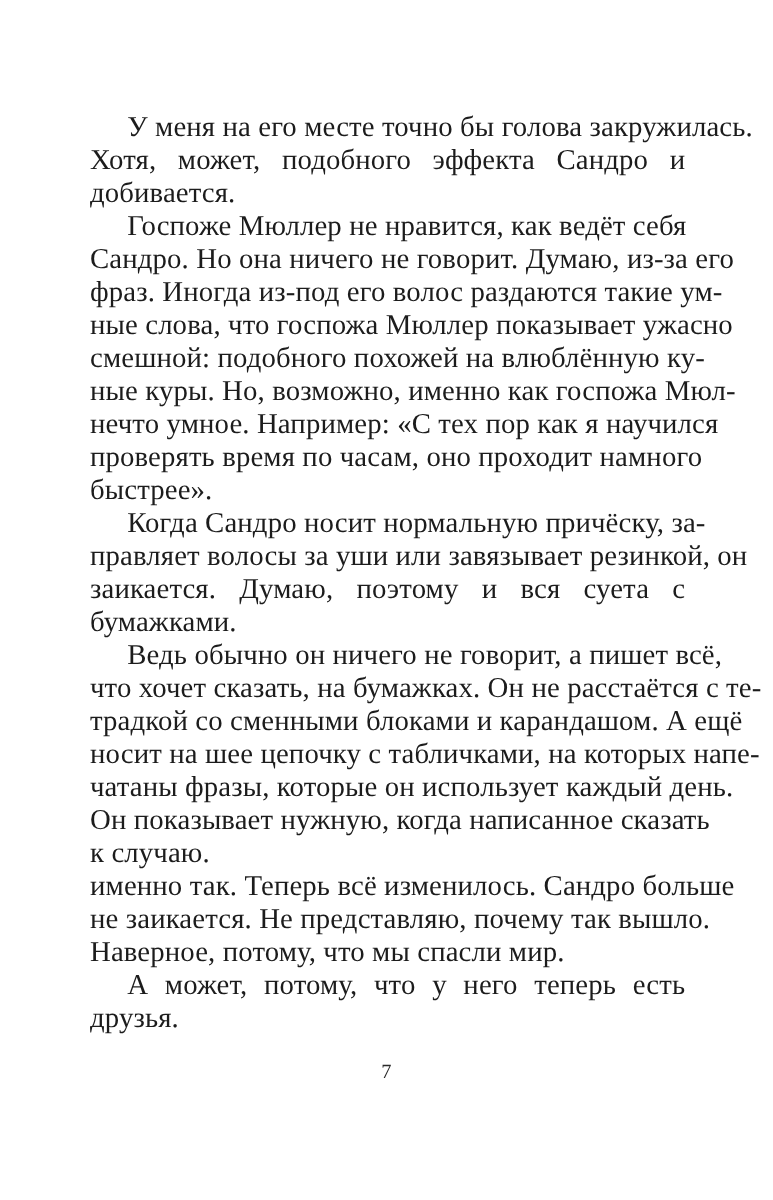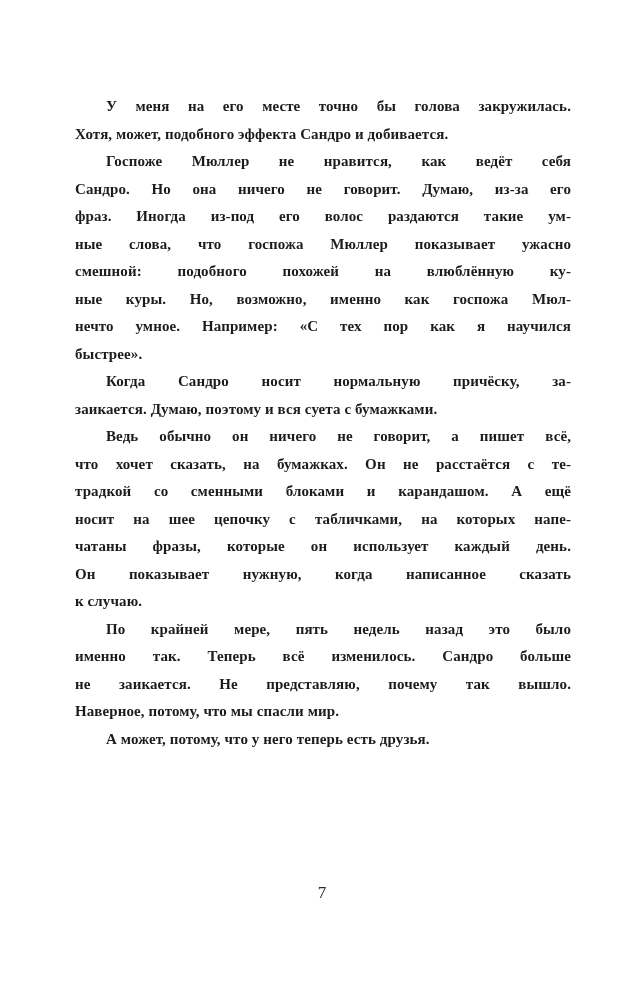--- a/index.html
+++ b/index.html
@@ -16,24 +16,23 @@
     width: 644px;
     height: 1000px;
     background: #ffffff;
     overflow: hidden;
   }
   .text-block {
     position: absolute;
     top: 93px;
     left: 75px;
     width: 496px;
-    font-size: 15px;
+    font-size: 24px;
     line-height: 27.5px;
     letter-spacing: 0.1px;
-    font-weight: bold;
   }
   .paragraph { margin: 0; padding: 0; }
   .line {
     text-align: justify;
     text-align-last: justify;
     text-justify: inter-word;
     white-space: nowrap;
   }
   .line.last {
     text-align-last: left;
@@ -62,37 +61,38 @@
         <div class="line last">Хотя, может, подобного эффекта Сандро и добивается.</div>
       </div>
       <div class="paragraph">
         <div class="line first">Госпоже Мюллер не нравится, как ведёт себя</div>
         <div class="line">Сандро. Но она ничего не говорит. Думаю, из-за его</div>
         <div class="line">фраз. Иногда из-под его волос раздаются такие ум-</div>
         <div class="line">ные слова, что госпожа Мюллер показывает ужасно</div>
         <div class="line">смешной: подобного похожей на влюблённую ку-</div>
         <div class="line">ные куры. Но, возможно, именно как госпожа Мюл-</div>
         <div class="line">нечто умное. Например: «С тех пор как я научился</div>
+        <div class="line">проверять время по часам, оно проходит намного</div>
         <div class="line last">быстрее».</div>
       </div>
       <div class="paragraph">
         <div class="line first">Когда Сандро носит нормальную причёску, за-</div>
+        <div class="line">правляет волосы за уши или завязывает резинкой, он</div>
         <div class="line last">заикается. Думаю, поэтому и вся суета с бумажками.</div>
       </div>
       <div class="paragraph">
         <div class="line first">Ведь обычно он ничего не говорит, а пишет всё,</div>
         <div class="line">что хочет сказать, на бумажках. Он не расстаётся с те-</div>
         <div class="line">традкой со сменными блоками и карандашом. А ещё</div>
         <div class="line">носит на шее цепочку с табличками, на которых напе-</div>
         <div class="line">чатаны фразы, которые он использует каждый день.</div>
         <div class="line">Он показывает нужную, когда написанное сказать</div>
         <div class="line last">к случаю.</div>
       </div>
       <div class="paragraph">
-        <div class="line first">По крайней мере, пять недель назад это было</div>
         <div class="line">именно так. Теперь всё изменилось. Сандро больше</div>
         <div class="line">не заикается. Не представляю, почему так вышло.</div>
         <div class="line last">Наверное, потому, что мы спасли мир.</div>
       </div>
       <div class="paragraph">
         <div class="line first last">А может, потому, что у него теперь есть друзья.</div>
       </div>
     </div>
   <div class="page-number">7</div>
 </div>

